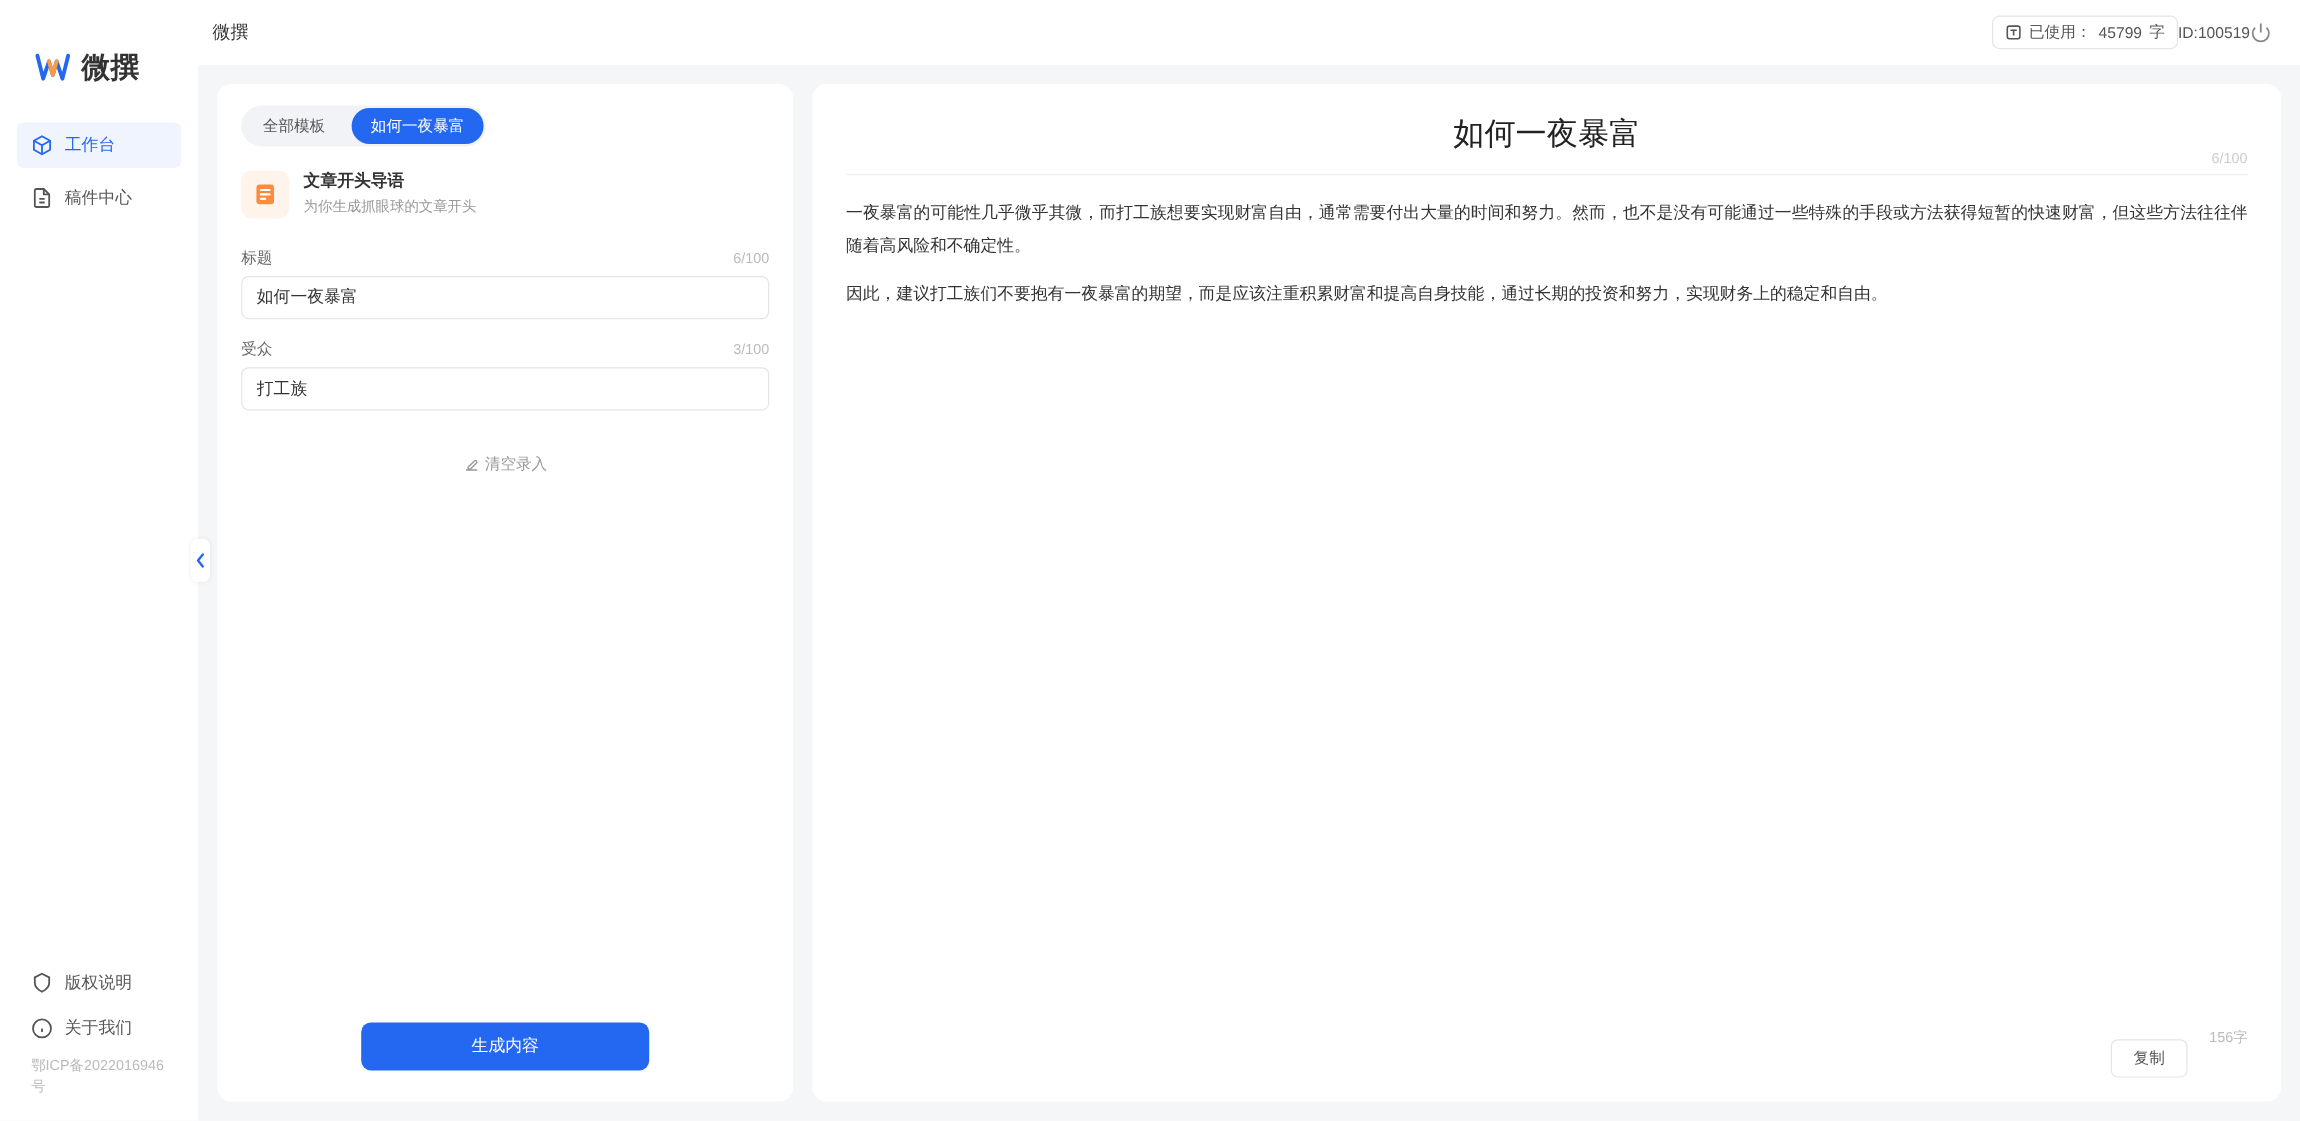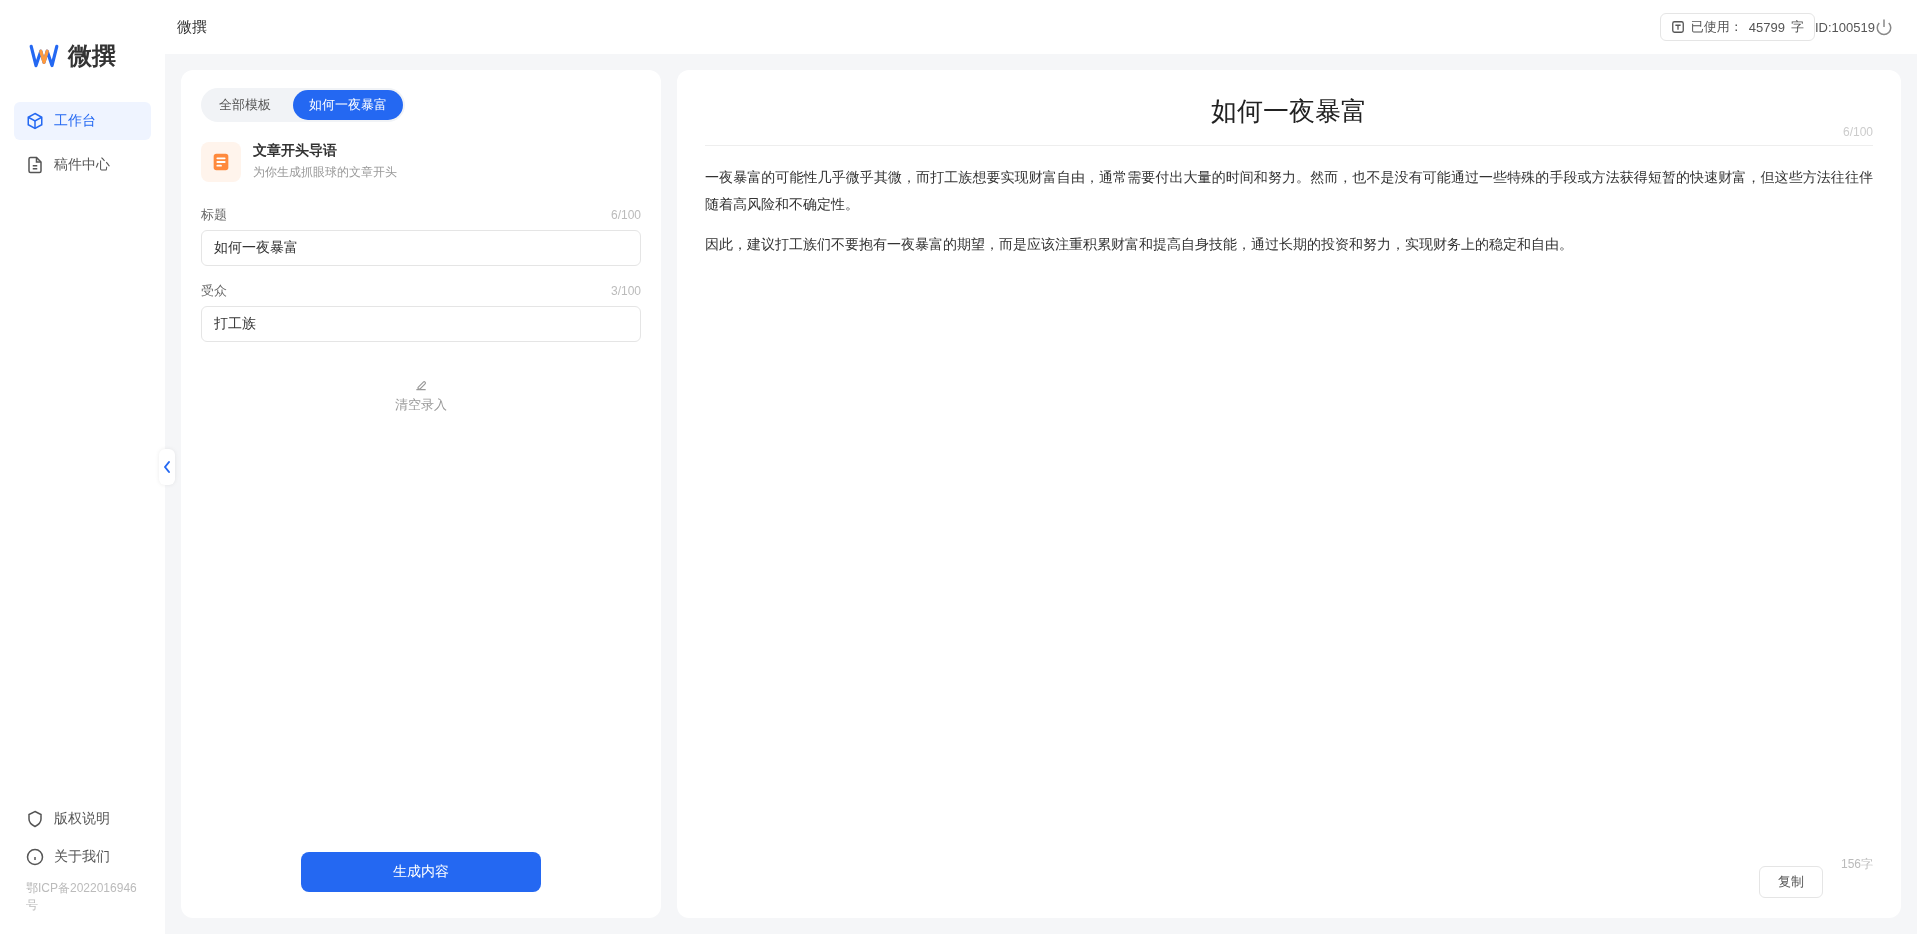--- a/index.html
+++ b/index.html
@@ -241,21 +241,20 @@
 .clear-link {
   text-align: center;
   font-size: 13px;
   color: #999;
   cursor: pointer;
   margin-top: 20px;
   display: flex;
   align-items: center;
   justify-content: center;
   gap: 4px;
-  flex-direction: column;
 }
 
 .generate-btn {
   margin-top: auto;
   align-self: center;
   width: 240px;
   padding: 11px 0;
   background: #2468f2;
   color: #fff;
   border: none;

